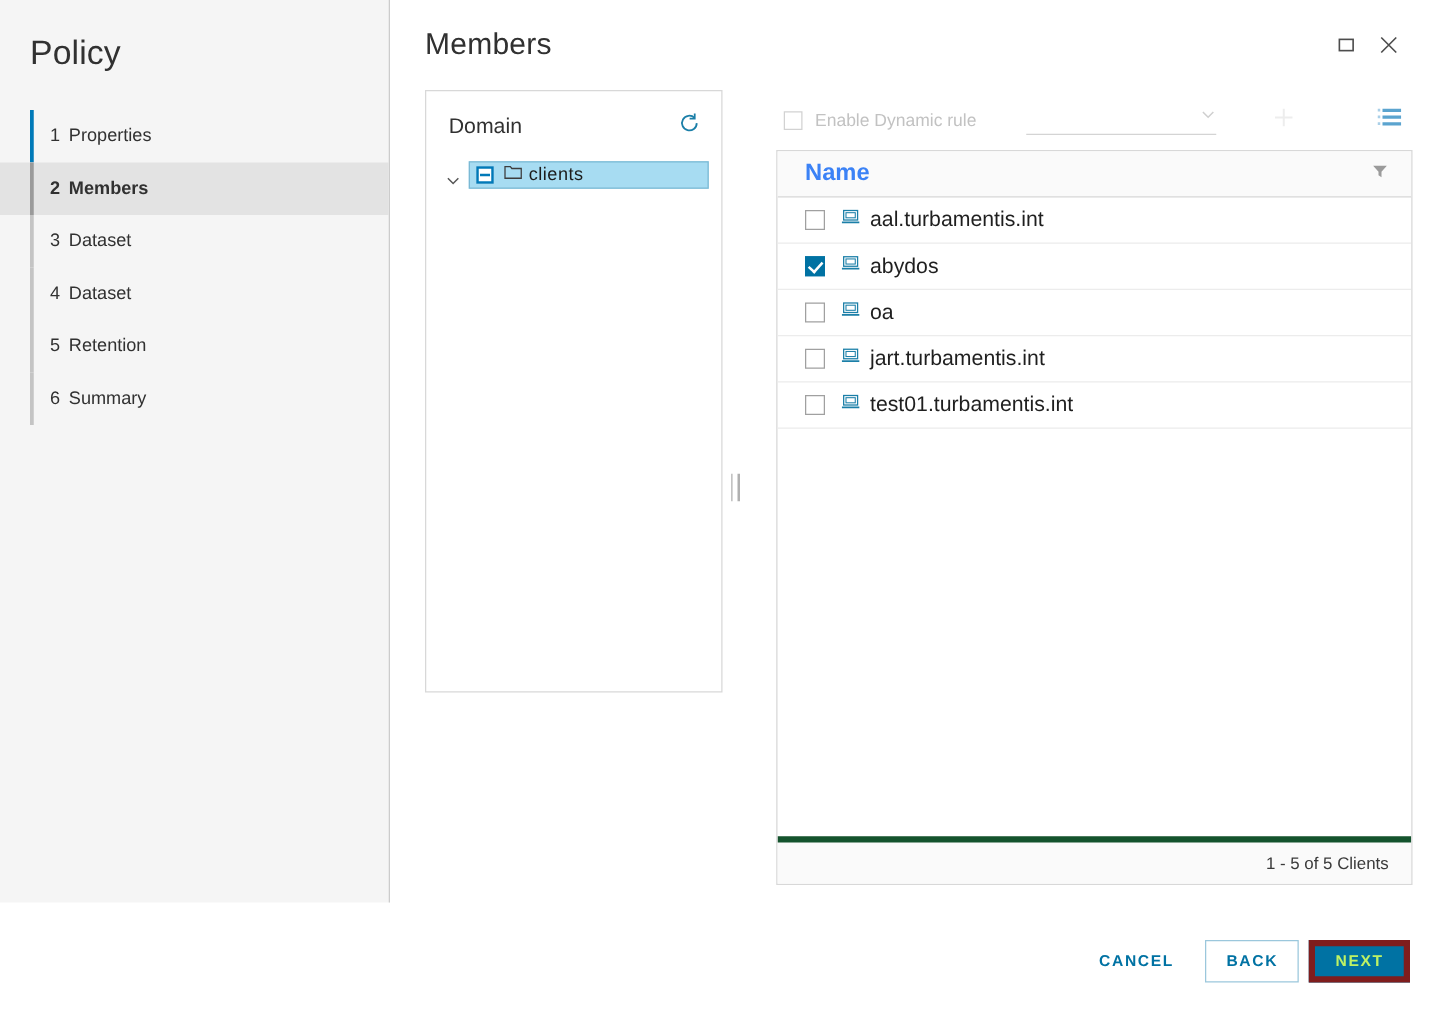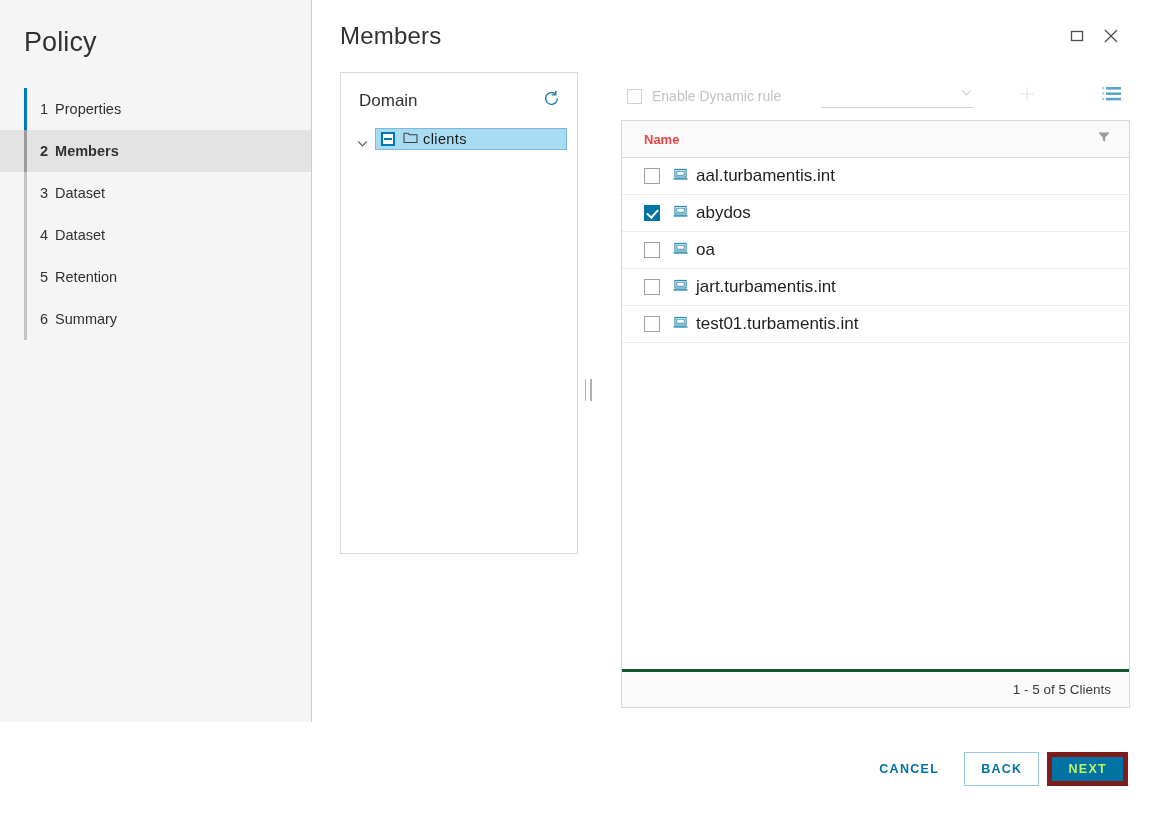--- a/index.html
+++ b/index.html
@@ -261,23 +261,23 @@
   }
   .thead {
     height: 37px;
     background: #fafafa;
     border-bottom: 1px solid #d8d8d8;
     display: flex;
     align-items: center;
     padding: 0 18px 0 22px;
   }
   .th-name {
-    font-size: 13px;
+    font-size: 19px;
     font-weight: 700;
-    color: #ef4444;
+    color: #3b82f6;
     flex: 1 1 auto;
   }
   .filter-icon { color: #9b9b9b; display: block; cursor: pointer; }
 
   .tbody { flex: 1 1 auto; }
   .trow {
     height: 37px;
     display: flex;
     align-items: center;
     padding-left: 22px;
@@ -306,21 +306,21 @@
     transform: rotate(42deg);
   }
   .pc-icon { margin: 0 8px 0 13px; display: block; flex: 0 0 auto; }
   .row-name {
     font-size: 17px;
     color: #1f1f1f;
   }
   .tfoot {
     height: 38px;
     background: #fafafa;
-    border-top: 3px solid #14532d;
+    border-top: 5px solid #14532d;
     display: flex;
     align-items: center;
     justify-content: flex-end;
     padding-right: 18px;
     font-size: 13.5px;
     color: #3a3a3a;
   }
 
   
   .footer {

